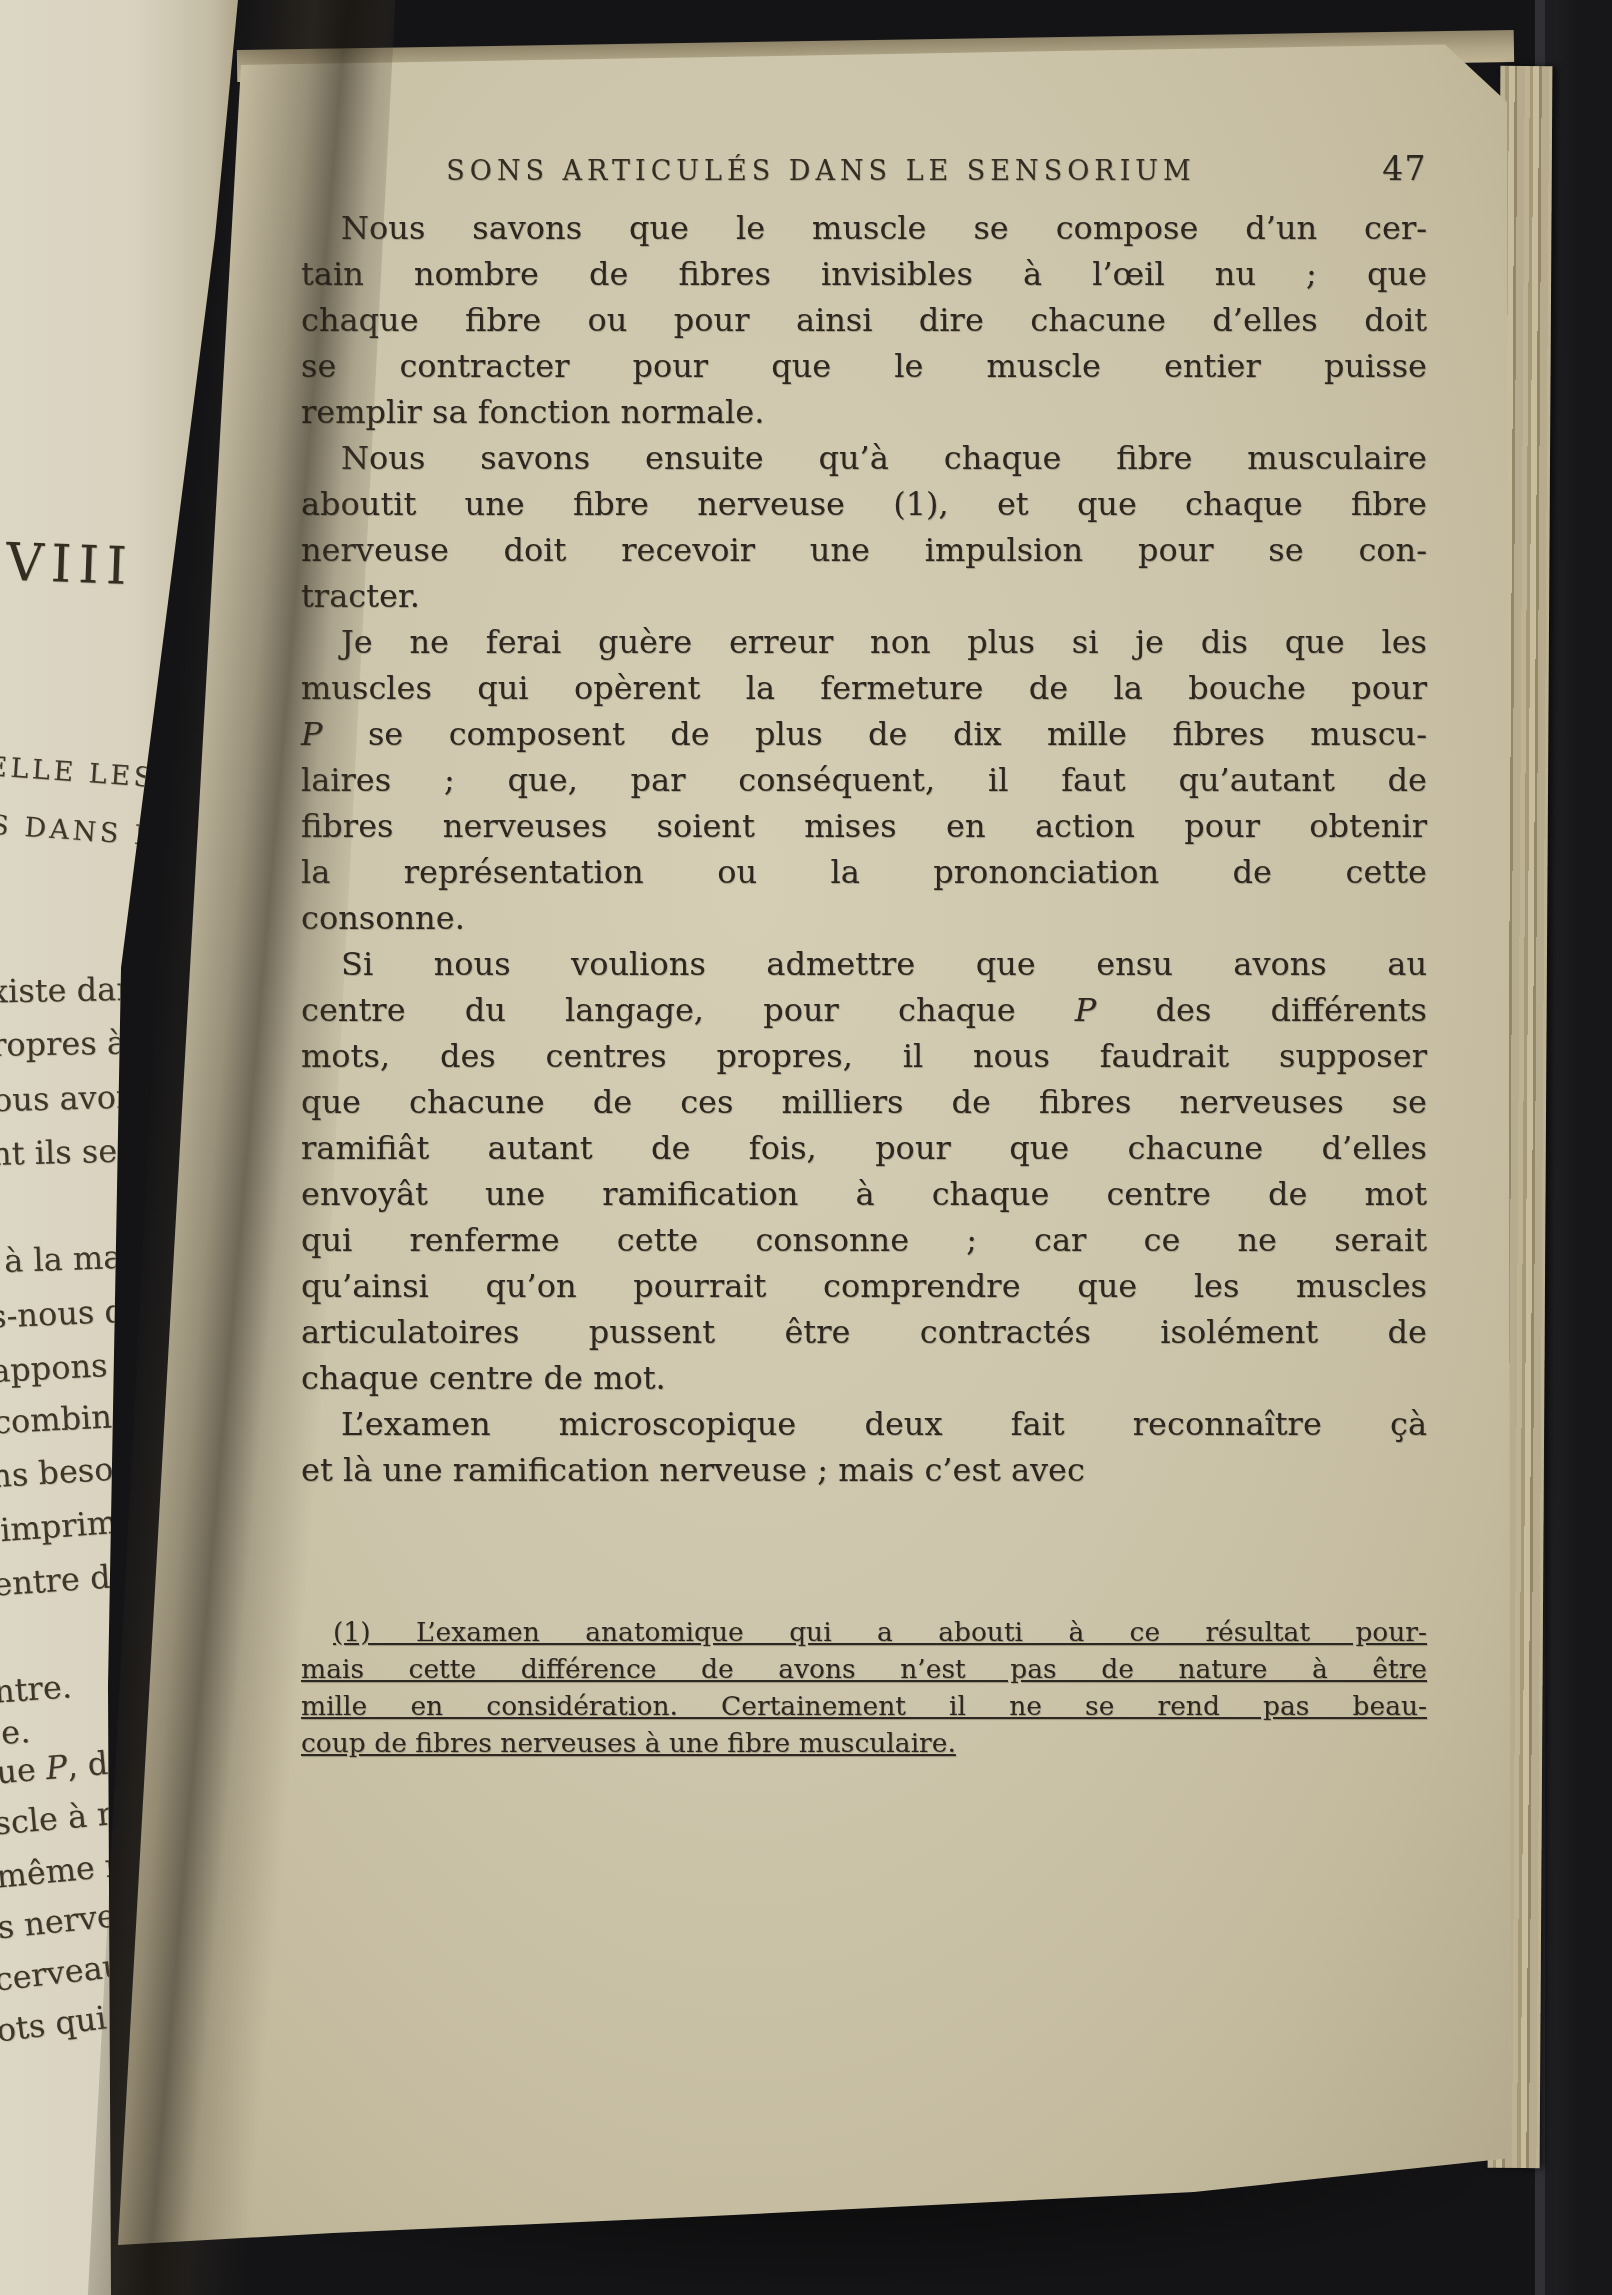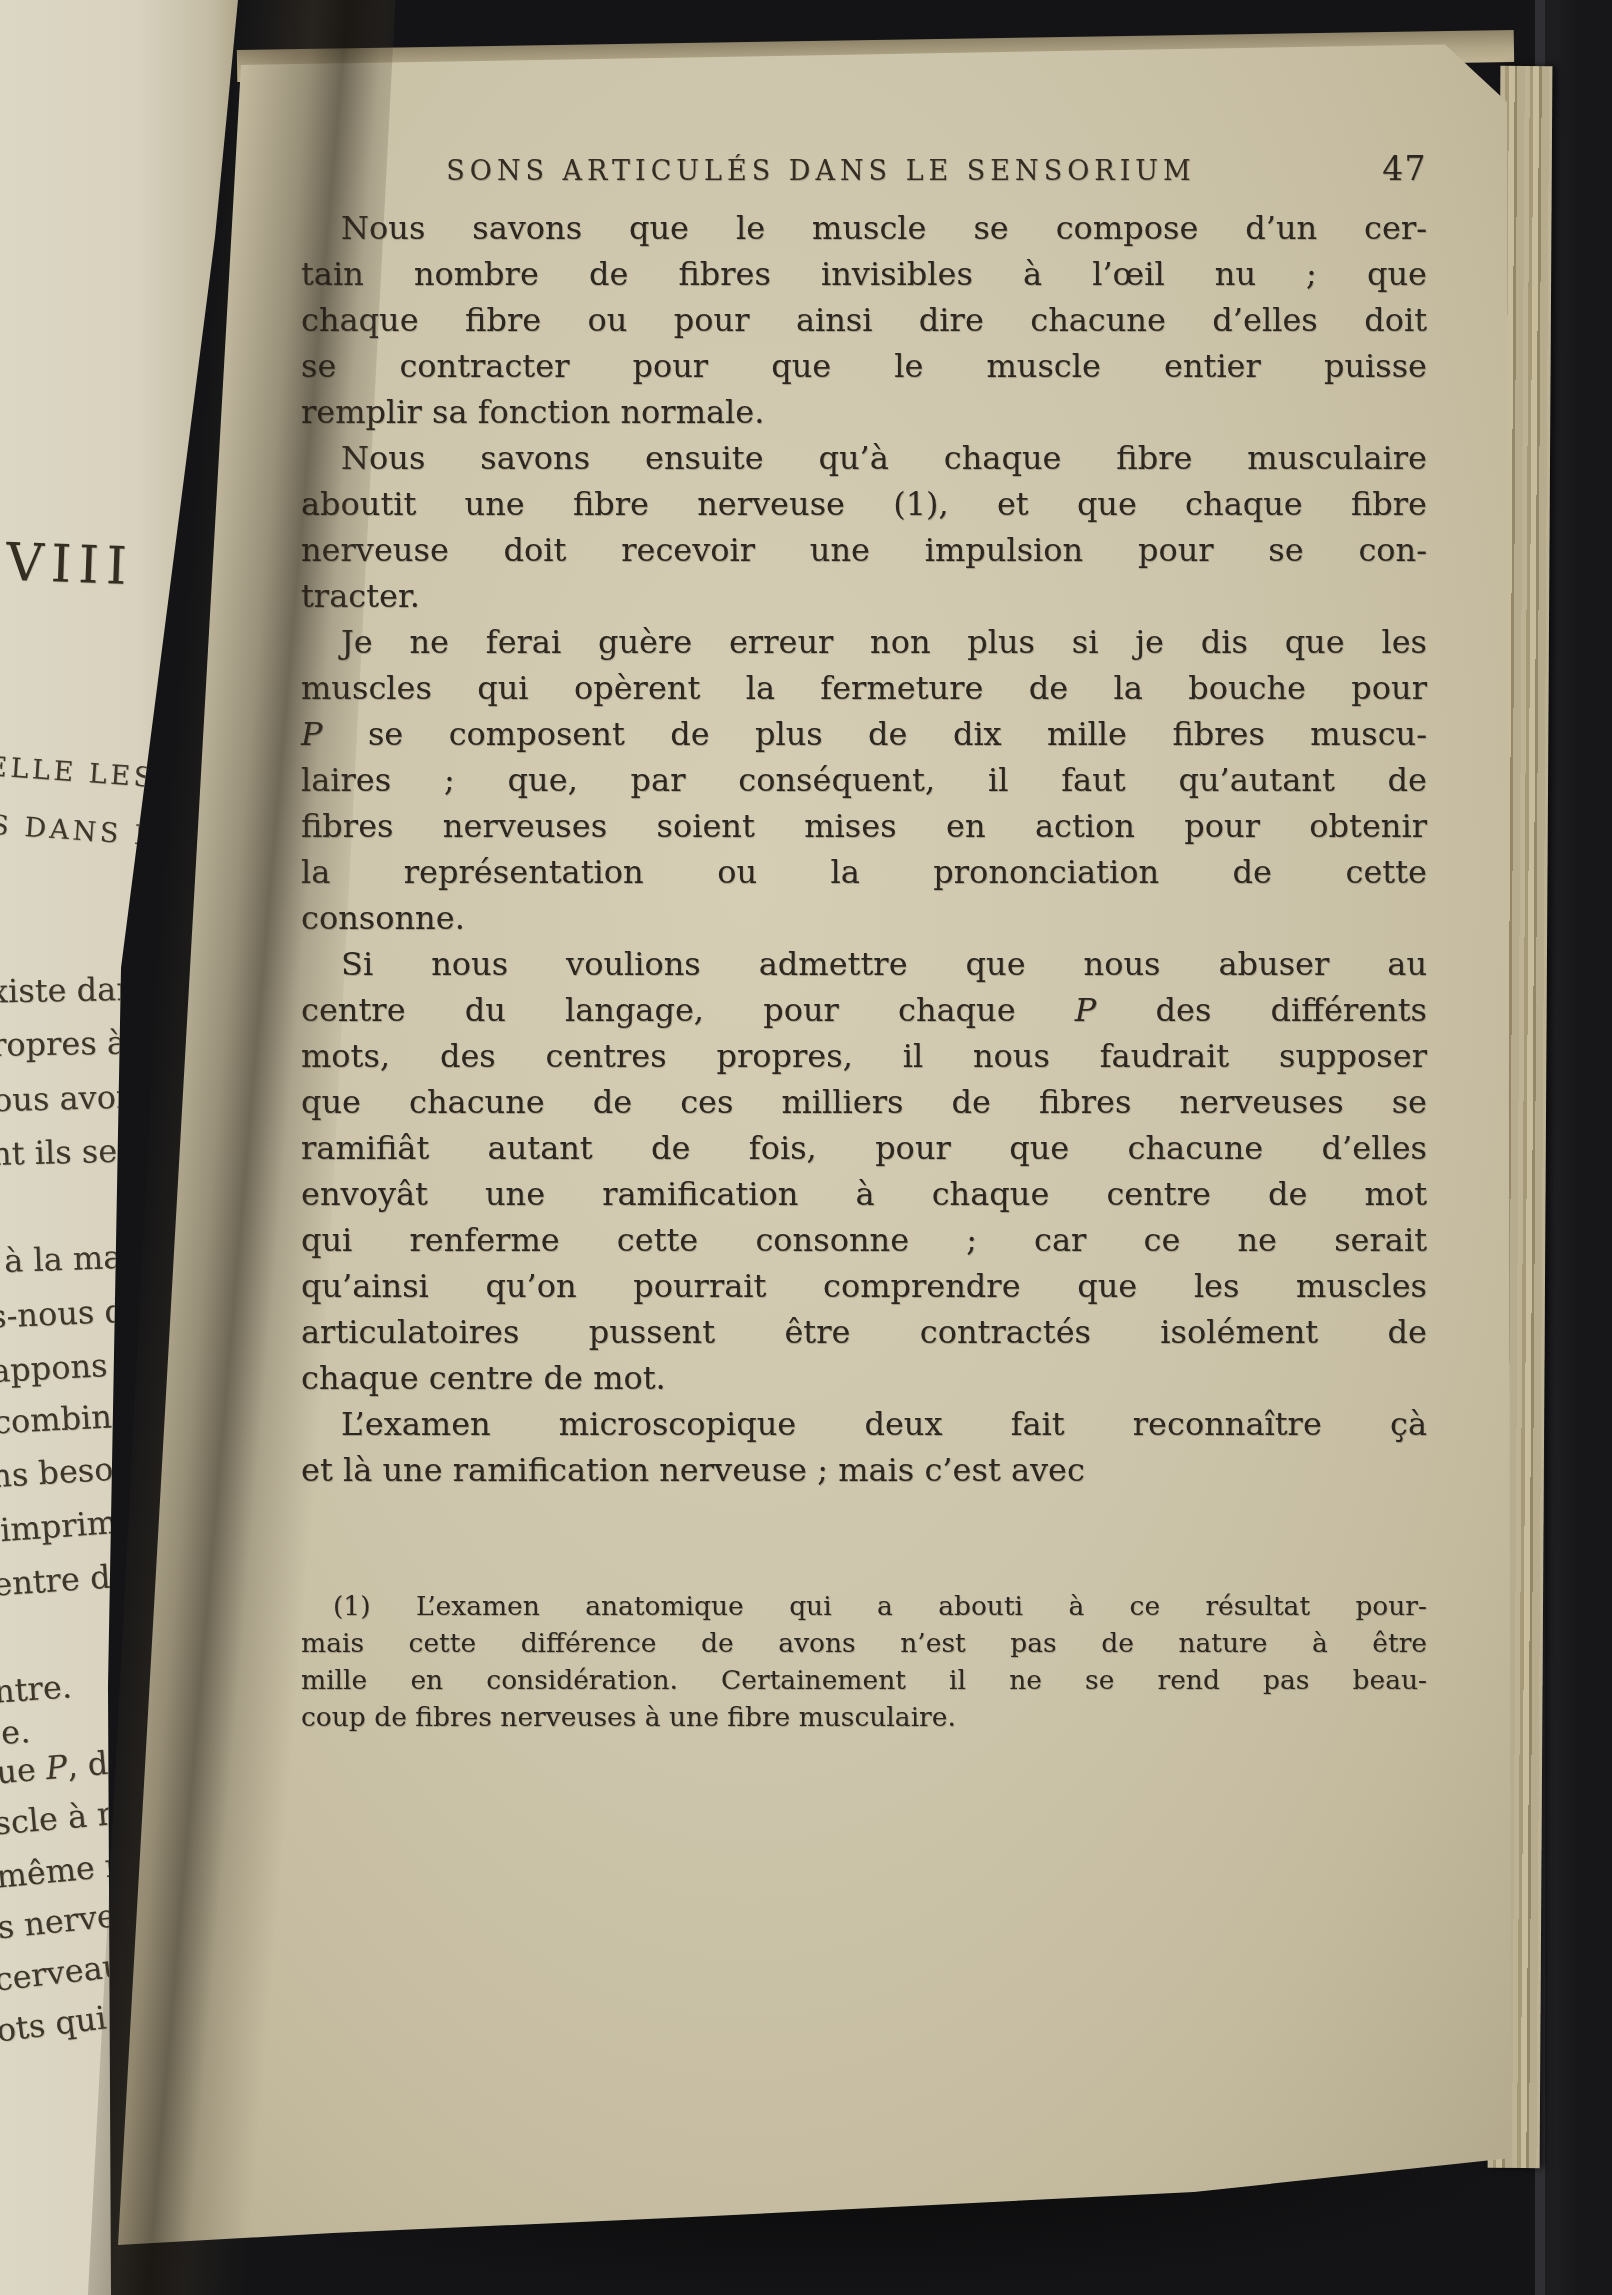--- a/index.html
+++ b/index.html
@@ -77,21 +77,21 @@
     width:86px;text-align:right;font-size:33px;letter-spacing:1.4px;
   }
   .paragraphs{margin-top:13px;}
   .line{
     font-size:32px;line-height:46px;height:46px;
     text-align:justify;text-align-last:justify;
     white-space:nowrap;
   }
   .line.first{text-indent:40px;}
   .line.last{text-align-last:left;}
-  .footnote{margin-top:94px;}
+  .footnote{margin-top:120px;text-decoration:underline;}
   .fline{
     font-size:26.5px;line-height:37px;height:37px;
     text-align:justify;text-align-last:justify;
     white-space:nowrap;
   }
   .fline.first{text-indent:32px;}
   .fline.last{text-align-last:left;}
   
   .gutter{
     position:absolute;left:85px;top:-43px;width:187px;height:2396px;
@@ -183,21 +183,21 @@
         <div class="para">
           <div class="line first">Je ne ferai guère erreur non plus si je dis que les</div>
           <div class="line">muscles qui opèrent la fermeture de la bouche pour</div>
           <div class="line"><span class="it">P</span> se composent de plus de dix mille fibres muscu-</div>
           <div class="line">laires ; que, par conséquent, il faut qu’autant de</div>
           <div class="line">fibres nerveuses soient mises en action pour obtenir</div>
           <div class="line">la représentation ou la prononciation de cette</div>
           <div class="line last">consonne.</div>
         </div>
         <div class="para">
-          <div class="line first">Si nous voulions admettre que nous abuser au</div>
+          <div class="line first">Si nous voulions admettre que ensu avons au</div>
           <div class="line">centre du langage, pour chaque <span class="it">P</span> des différents</div>
           <div class="line">mots, des centres propres, il nous faudrait supposer</div>
           <div class="line">que chacune de ces milliers de fibres nerveuses se</div>
           <div class="line">ramifiât autant de fois, pour que chacune d’elles</div>
           <div class="line">envoyât une ramification à chaque centre de mot</div>
           <div class="line">qui renferme cette consonne ; car ce ne serait</div>
           <div class="line">qu’ainsi qu’on pourrait comprendre que les muscles</div>
           <div class="line">articulatoires pussent être contractés isolément de</div>
           <div class="line last">chaque centre de mot.</div>
         </div>

